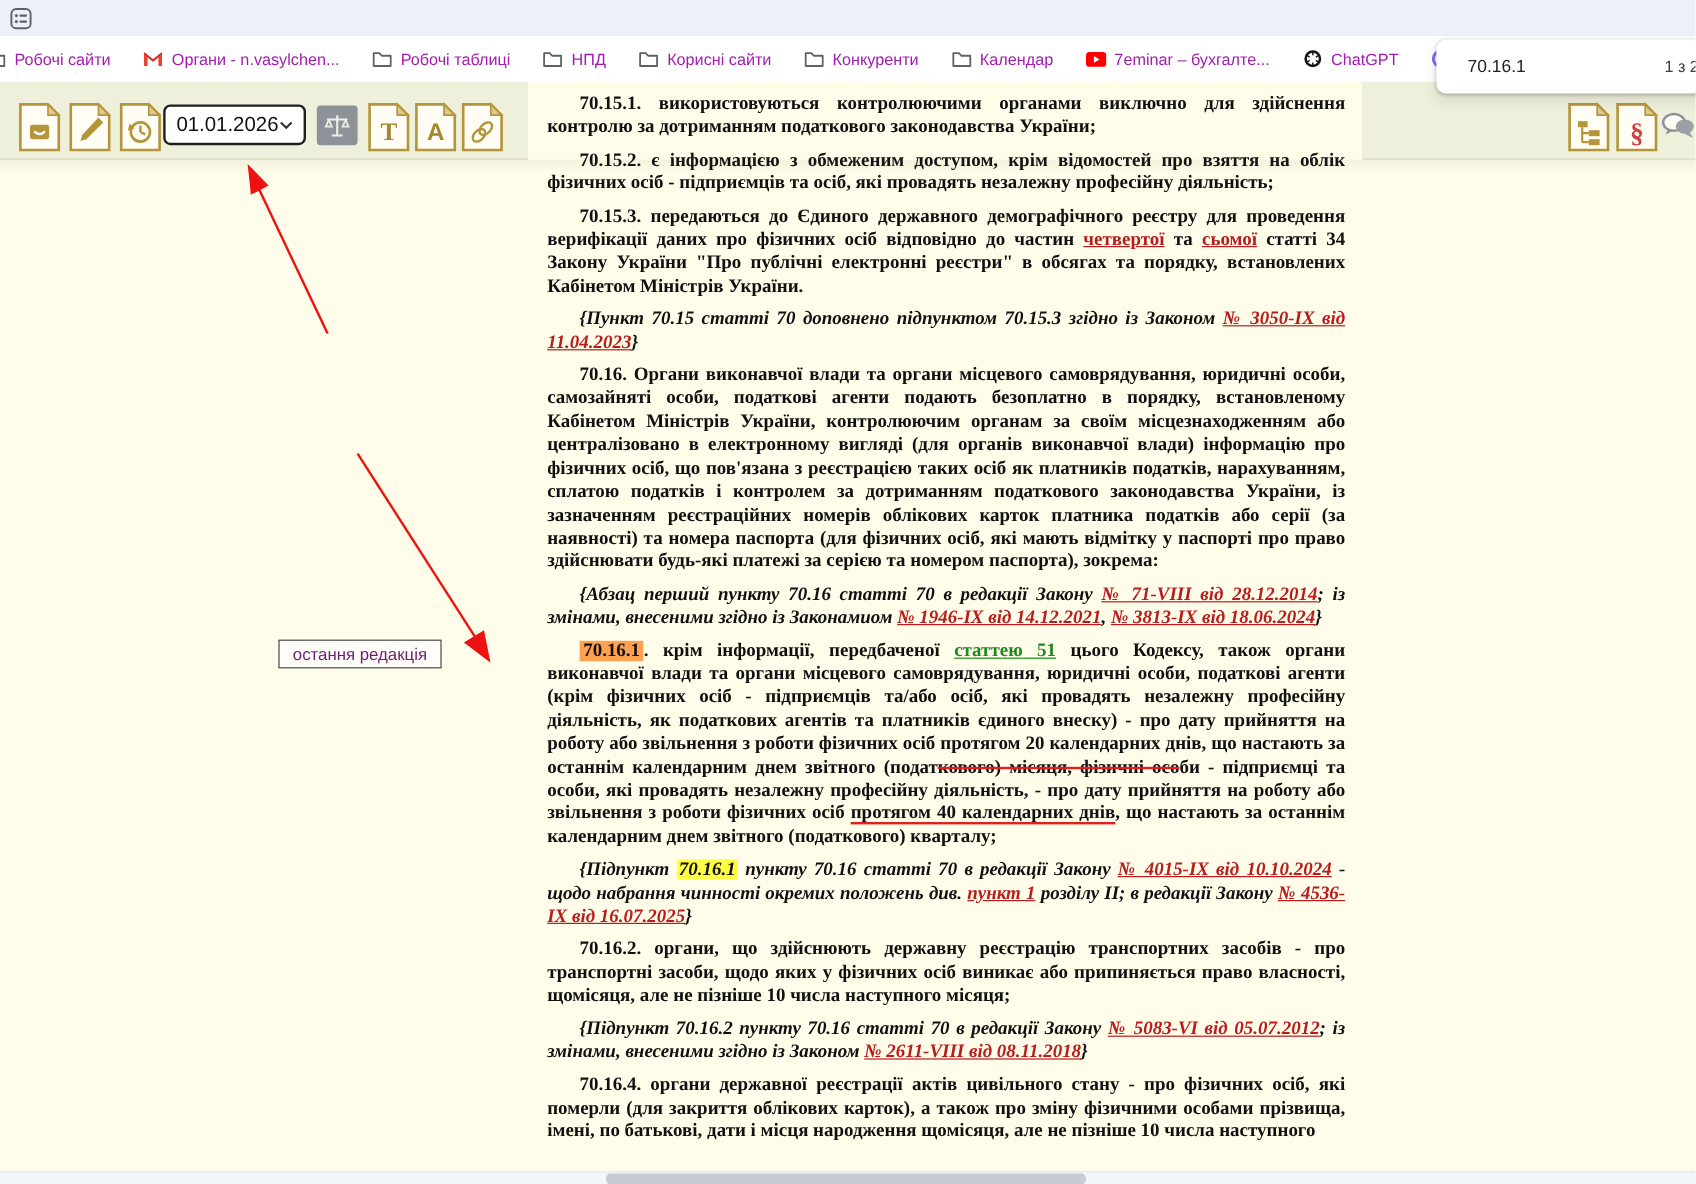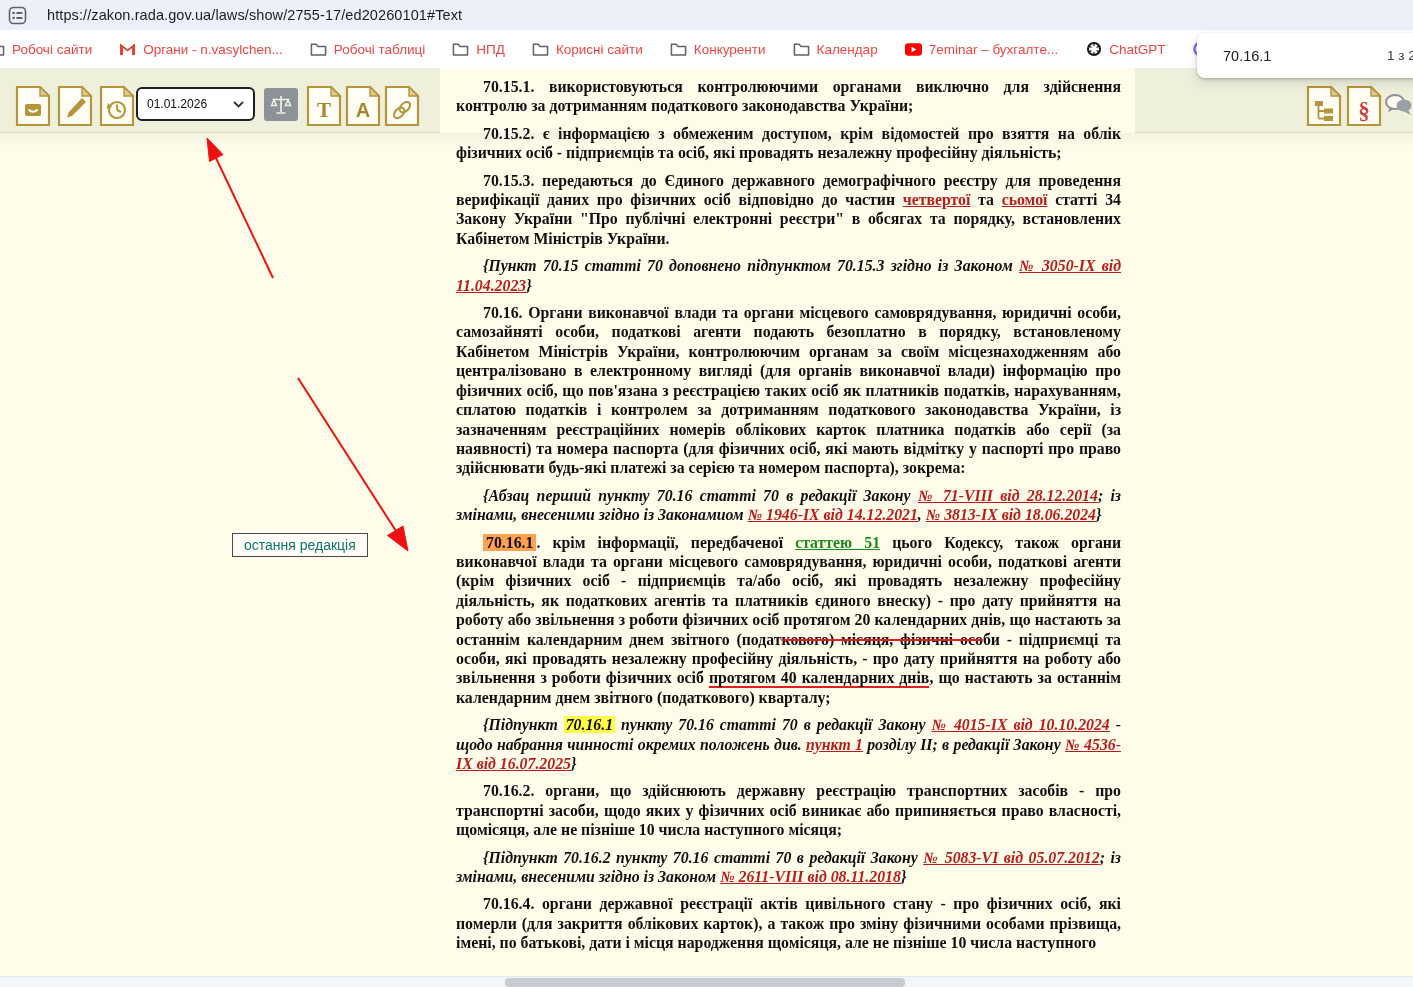--- a/index.html
+++ b/index.html
@@ -16,21 +16,21 @@
   }
   .url-icon { margin-left:8px; display:flex; }
   .url-text { margin-left:20px; font-size:14.5px; color:#1c1e21; letter-spacing:.1px; }
   .bmbar {
     position:absolute; top:30px; left:0; width:100%; height:38px;
     background:#ffffff; display:flex; align-items:center; gap:27px; z-index:19;
   }
   .bm { display:flex; align-items:center; gap:7px; white-space:nowrap; cursor:pointer; }
   .bm:first-child { margin-left:-12px; }
   .bm-ic { display:flex; width:17px; height:17px; align-items:center; justify-content:center; }
-  .bm-lb { font-size:13.5px; color:#ef4444; }
+  .bm-lb { font-size:13.5px; color:#a21caf; }
   .findbar {
     position:absolute; left:1197px; top:33px; width:240px; height:45px;
     background:#fff; border-radius:8px; z-index:30;
     box-shadow:0 1px 3px rgba(0,0,0,.22), 0 5px 12px rgba(0,0,0,.13);
     display:flex; align-items:center;
   }
   .find-q { margin-left:26px; font-size:14.5px; color:#202124; font-weight:500; }
   .find-count { position:absolute; left:190px; font-size:13.5px; color:#3c4043; }
   
   .toolband {
@@ -39,21 +39,21 @@
   }
   .toolshadow {
     position:absolute; top:133px; left:0; width:100%; height:12px; z-index:7;
     background:linear-gradient(rgba(90,95,70,.07), rgba(90,95,70,0)); pointer-events:none;
   }
   .dicon { position:absolute; top:85px; width:38px; height:42px; z-index:10; cursor:pointer; }
   .datesel {
     position:absolute; left:136px; top:87px; width:119px; height:34px; z-index:10;
     background:#fff; border:2px solid #1f1f1f; border-radius:6px;
     display:flex; align-items:center; justify-content:space-between;
-    padding:0 9px; font-size:12px; color:#111; cursor:pointer;
+    padding:0 9px; font-size:17px; color:#111; cursor:pointer;
   }
   .scalesbtn {
     position:absolute; left:264px; top:88px; width:34px; height:33px; z-index:10;
     background:#8d9298; border-radius:3px; display:flex; align-items:center; justify-content:center;
     cursor:pointer;
   }
   .bubblesbtn { position:absolute; left:1384px; top:92px; z-index:10; cursor:pointer; }
   
   .textcol {
     position:absolute; top:68px; left:440px; width:695px; height:909px;
@@ -69,21 +69,21 @@
   .lnk { color:#b91c1c; text-decoration:underline; cursor:pointer; }
   .glnk { color:#1d8a1d; text-decoration:underline; cursor:pointer; }
   .hl-orange { background:#ffa14e; padding:0 3px; }
   .hl-yellow { background:#ffff43; padding:0 2px; }
   .strike-red { text-decoration:line-through; text-decoration-color:#e02020; text-decoration-thickness:2px;margin-top:24px; }
   .uline-red { text-decoration:underline; text-decoration-color:#e02020; text-decoration-thickness:2px; text-underline-offset:3px; }
   
   .tooltip {
     position:absolute; left:232px; top:533px; z-index:41;
     background:#fefdf8; border:1px solid #4a4a4a; padding:3px 11px;
-    font-size:14px; color:#0f766e; white-space:nowrap;
+    font-size:14px; color:#701a75; white-space:nowrap;
   }
   .arrows { position:absolute; top:0; left:0; width:1413px; height:987px; z-index:40; pointer-events:none; }
   
   .hscroll {
     position:absolute; left:0; bottom:0; width:100%; height:11px;
     background:#f1f6f9; border-top:1px solid #e3e9ed; z-index:25;
   }
   .hthumb { position:absolute; left:505px; top:1px; width:400px; height:9px; background:#c6ccd2; border-radius:4px; cursor:pointer; }
 </style>
 </head>
@@ -92,21 +92,20 @@
 <div class="urlbar">
   <span class="url-icon">
     <svg width="19" height="19" viewBox="0 0 19 19">
         <rect x="1.5" y="1.5" width="16" height="16" rx="4" fill="none" stroke="#5f6368" stroke-width="1.6"></rect>
         <circle cx="5.6" cy="7" r="1.3" fill="#5f6368"></circle>
         <rect x="8.2" y="6.1" width="6.4" height="1.8" rx=".9" fill="#5f6368"></rect>
         <circle cx="5.6" cy="12" r="1.3" fill="#5f6368"></circle>
         <rect x="8.2" y="11.1" width="6.4" height="1.8" rx=".9" fill="#5f6368"></rect>
       </svg>
   </span>
-  <span class="url-text">https://zakon.rada.gov.ua/laws/show/2755-17/ed20260101#Text</span>
 </div>
 
 <div class="bmbar">
     <div class="bm">
       <span class="bm-ic">
         <svg width="17" height="15" viewBox="0 0 18 15">
           <path d="M1.5 2 h5 l2 2.3 h8 v9 h-15 Z" fill="none" stroke="#5f6368" stroke-width="1.6" stroke-linejoin="round"></path>
         </svg>
       </span>
       <span class="bm-lb">Робочі сайти</span>

